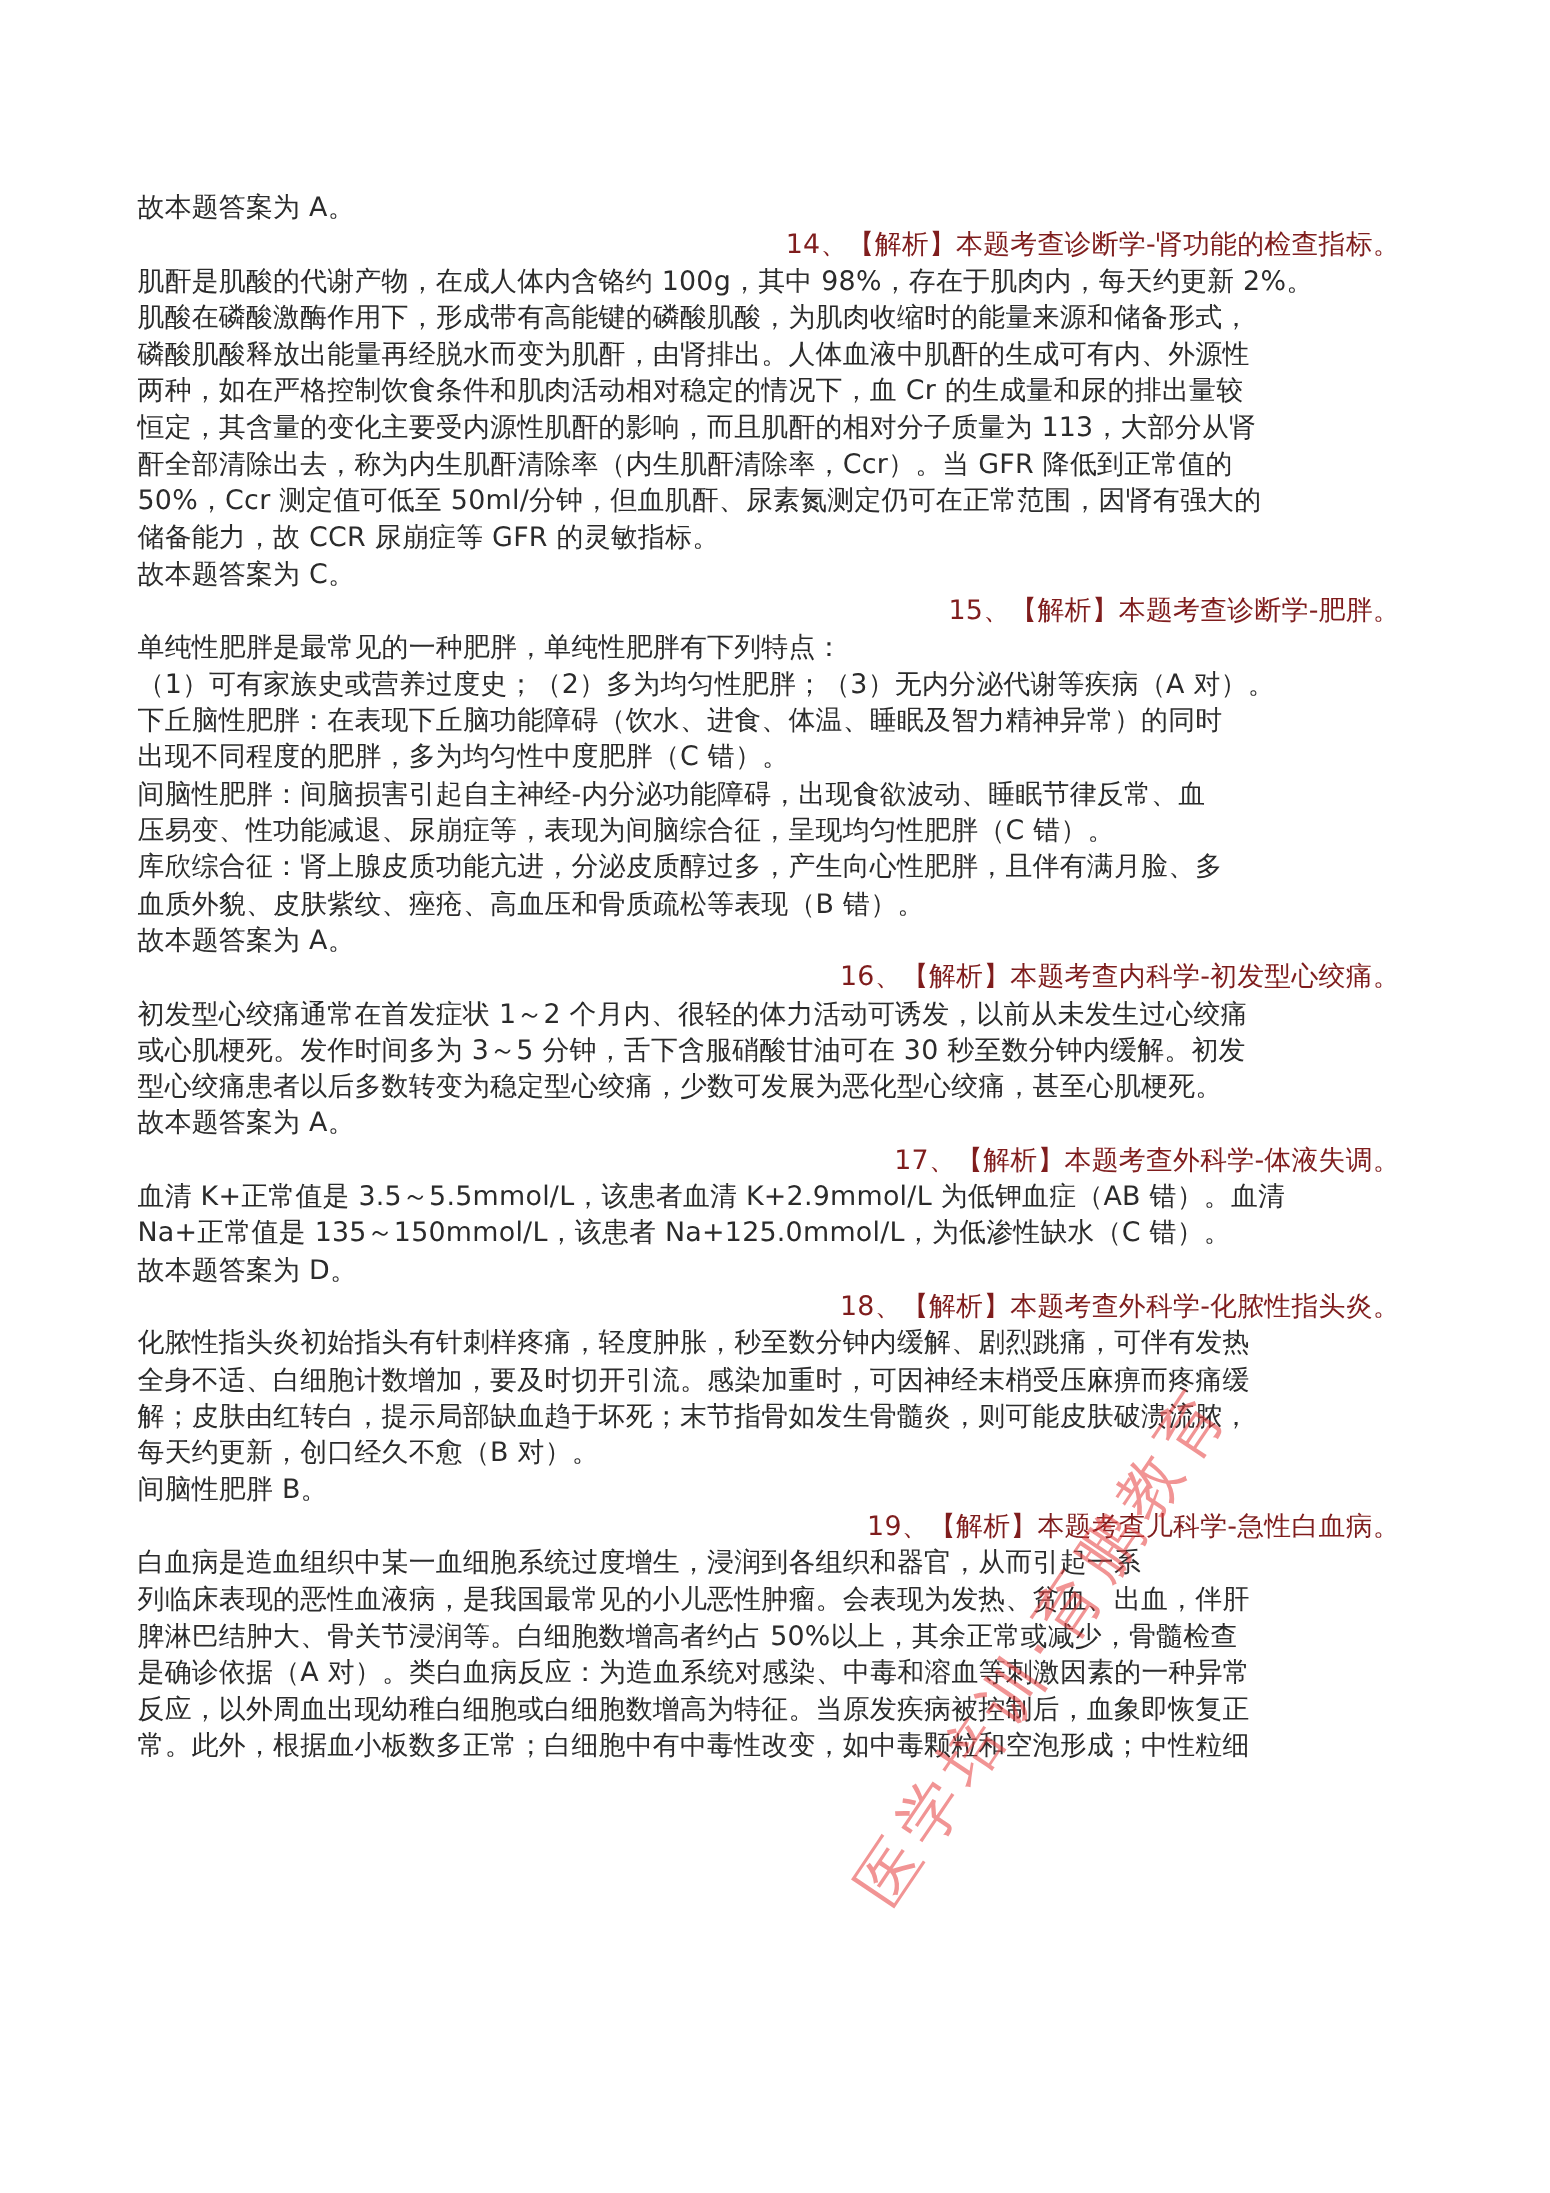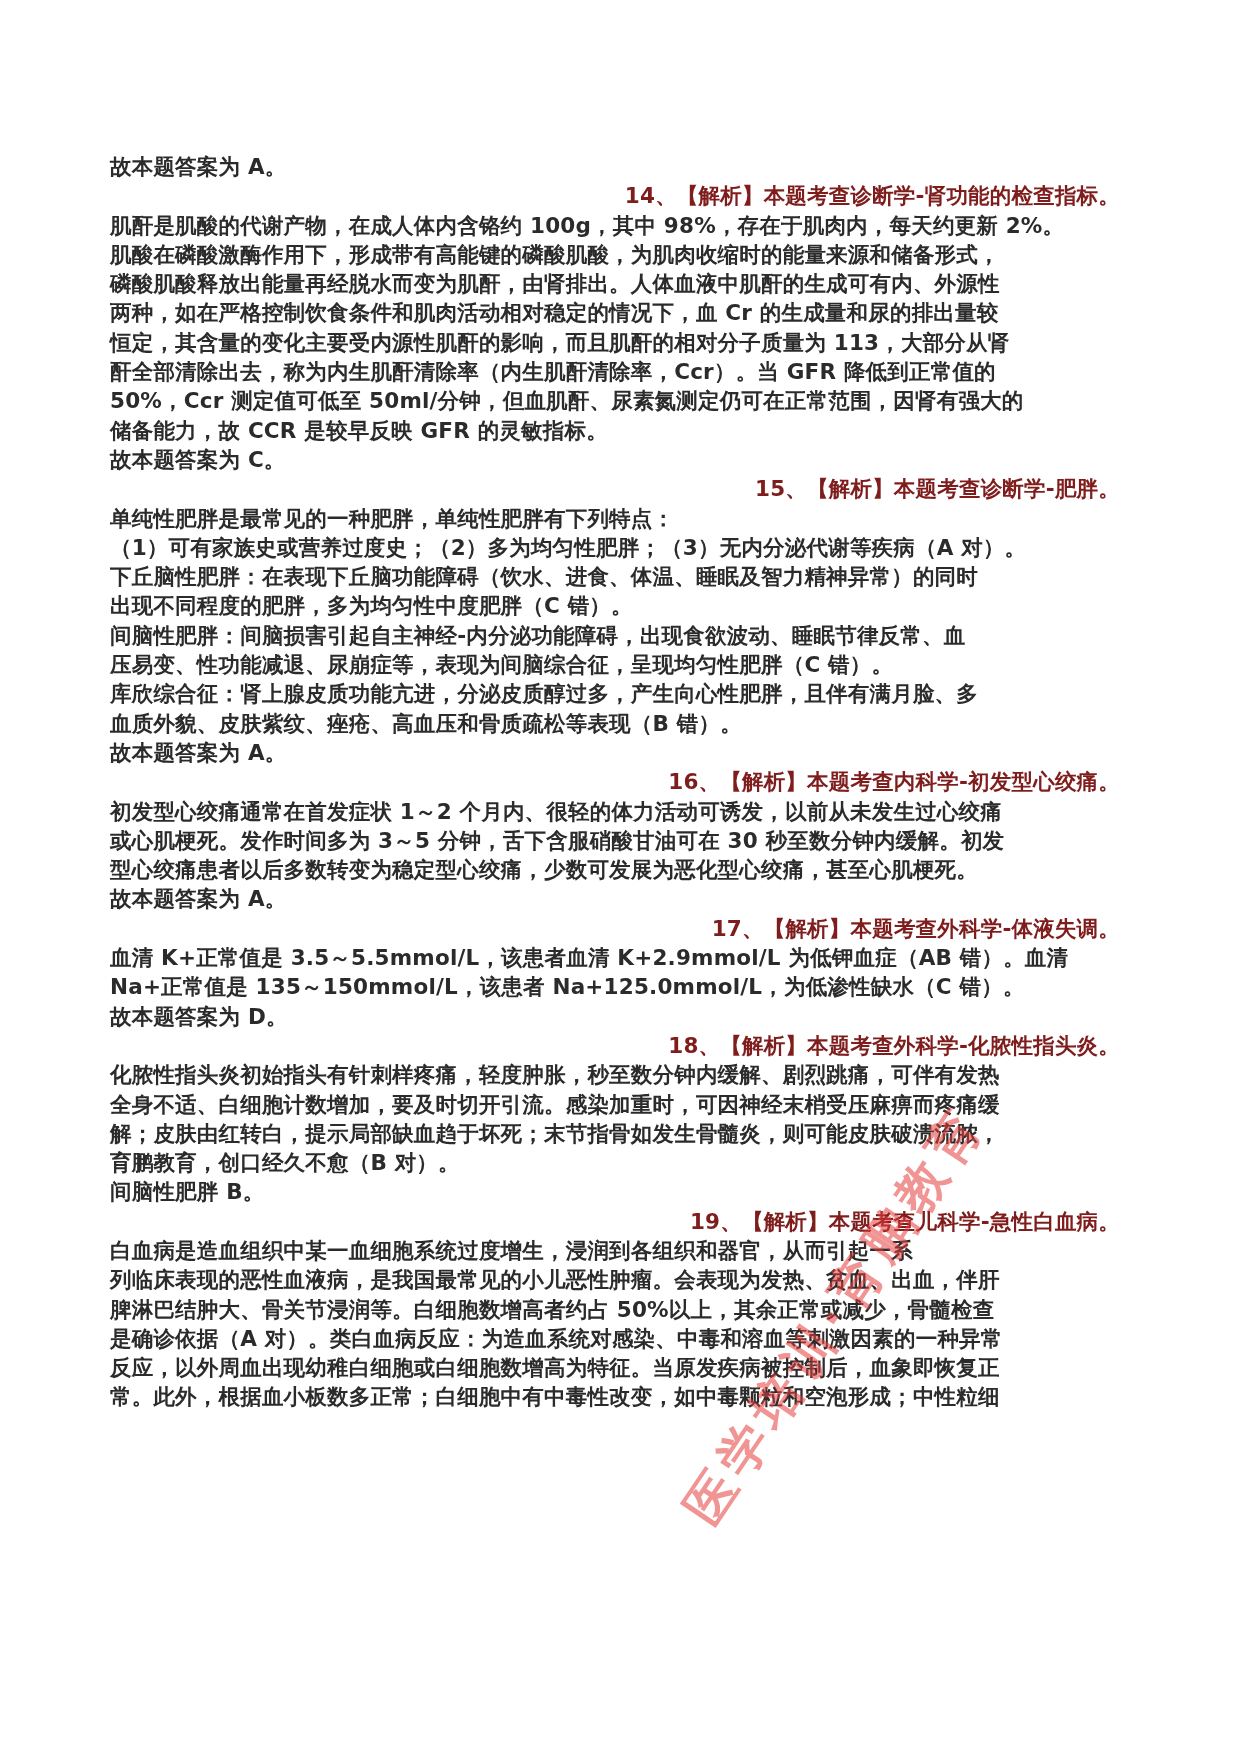--- a/index.html
+++ b/index.html
@@ -15,21 +15,20 @@
       font-family: "DejaVu Sans", "Liberation Sans", sans-serif;
       color: #2a2a2a;
     }
     .page {
       position: absolute;
       left: 0;
       top: 0;
       width: 1240px;
       height: 1754px;
       background: #ffffff;
-      font-weight: bold;
     }
     .content {
       position: absolute;
       left: 110px;
       top: 152px;
       width: 1010px;
     }
     .line {
       display: block;
       height: 29.3px;
@@ -68,21 +67,21 @@
   <div class="content" id="content">
       <div class="line">故本题答案为 A。</div>
       <div class="line heading">14、【解析】本题考查诊断学-肾功能的检查指标。</div>
       <div class="line">肌酐是肌酸的代谢产物，在成人体内含铬约 100g，其中 98%，存在于肌肉内，每天约更新 2%。</div>
       <div class="line">肌酸在磷酸激酶作用下，形成带有高能键的磷酸肌酸，为肌肉收缩时的能量来源和储备形式，</div>
       <div class="line">磷酸肌酸释放出能量再经脱水而变为肌酐，由肾排出。人体血液中肌酐的生成可有内、外源性</div>
       <div class="line">两种，如在严格控制饮食条件和肌肉活动相对稳定的情况下，血 Cr 的生成量和尿的排出量较</div>
       <div class="line">恒定，其含量的变化主要受内源性肌酐的影响，而且肌酐的相对分子质量为 113，大部分从肾</div>
       <div class="line">酐全部清除出去，称为内生肌酐清除率（内生肌酐清除率，Ccr）。当 GFR 降低到正常值的</div>
       <div class="line">50%，Ccr 测定值可低至 50ml/分钟，但血肌酐、尿素氮测定仍可在正常范围，因肾有强大的</div>
-      <div class="line">储备能力，故 CCR 是较早反映 GFR 的灵敏指标。</div>
+      <div class="line">储备能力，故 CCR 尿崩症等 GFR 的灵敏指标。</div>
       <div class="line">故本题答案为 C。</div>
       <div class="line heading">15、【解析】本题考查诊断学-肥胖。</div>
       <div class="line">单纯性肥胖是最常见的一种肥胖，单纯性肥胖有下列特点：</div>
       <div class="line">（1）可有家族史或营养过度史；（2）多为均匀性肥胖；（3）无内分泌代谢等疾病（A 对）。</div>
       <div class="line">下丘脑性肥胖：在表现下丘脑功能障碍（饮水、进食、体温、睡眠及智力精神异常）的同时</div>
       <div class="line">出现不同程度的肥胖，多为均匀性中度肥胖（C 错）。</div>
       <div class="line">间脑性肥胖：间脑损害引起自主神经-内分泌功能障碍，出现食欲波动、睡眠节律反常、血</div>
       <div class="line">压易变、性功能减退、尿崩症等，表现为间脑综合征，呈现均匀性肥胖（C 错）。</div>
       <div class="line">库欣综合征：肾上腺皮质功能亢进，分泌皮质醇过多，产生向心性肥胖，且伴有满月脸、多</div>
       <div class="line">血质外貌、皮肤紫纹、痤疮、高血压和骨质疏松等表现（B 错）。</div>
@@ -93,21 +92,21 @@
       <div class="line">型心绞痛患者以后多数转变为稳定型心绞痛，少数可发展为恶化型心绞痛，甚至心肌梗死。</div>
       <div class="line">故本题答案为 A。</div>
       <div class="line heading">17、【解析】本题考查外科学-体液失调。</div>
       <div class="line">血清 K+正常值是 3.5～5.5mmol/L，该患者血清 K+2.9mmol/L 为低钾血症（AB 错）。血清</div>
       <div class="line">Na+正常值是 135～150mmol/L，该患者 Na+125.0mmol/L，为低渗性缺水（C 错）。</div>
       <div class="line">故本题答案为 D。</div>
       <div class="line heading">18、【解析】本题考查外科学-化脓性指头炎。</div>
       <div class="line">化脓性指头炎初始指头有针刺样疼痛，轻度肿胀，秒至数分钟内缓解、剧烈跳痛，可伴有发热</div>
       <div class="line">全身不适、白细胞计数增加，要及时切开引流。感染加重时，可因神经末梢受压麻痹而疼痛缓</div>
       <div class="line">解；皮肤由红转白，提示局部缺血趋于坏死；末节指骨如发生骨髓炎，则可能皮肤破溃流脓，</div>
-      <div class="line">育鹏教育，创口经久不愈（B 对）。</div>
+      <div class="line">每天约更新，创口经久不愈（B 对）。</div>
       <div class="line">间脑性肥胖 B。</div>
       <div class="line heading">19、【解析】本题考查儿科学-急性白血病。</div>
       <div class="line">白血病是造血组织中某一血细胞系统过度增生，浸润到各组织和器官，从而引起一系</div>
       <div class="line">列临床表现的恶性血液病，是我国最常见的小儿恶性肿瘤。会表现为发热、贫血、出血，伴肝</div>
       <div class="line">脾淋巴结肿大、骨关节浸润等。白细胞数增高者约占 50%以上，其余正常或减少，骨髓检查</div>
       <div class="line">是确诊依据（A 对）。类白血病反应：为造血系统对感染、中毒和溶血等刺激因素的一种异常</div>
       <div class="line">反应，以外周血出现幼稚白细胞或白细胞数增高为特征。当原发疾病被控制后，血象即恢复正</div>
       <div class="line">常。此外，根据血小板数多正常；白细胞中有中毒性改变，如中毒颗粒和空泡形成；中性粒细</div>
     </div>
   <div class="watermark">

